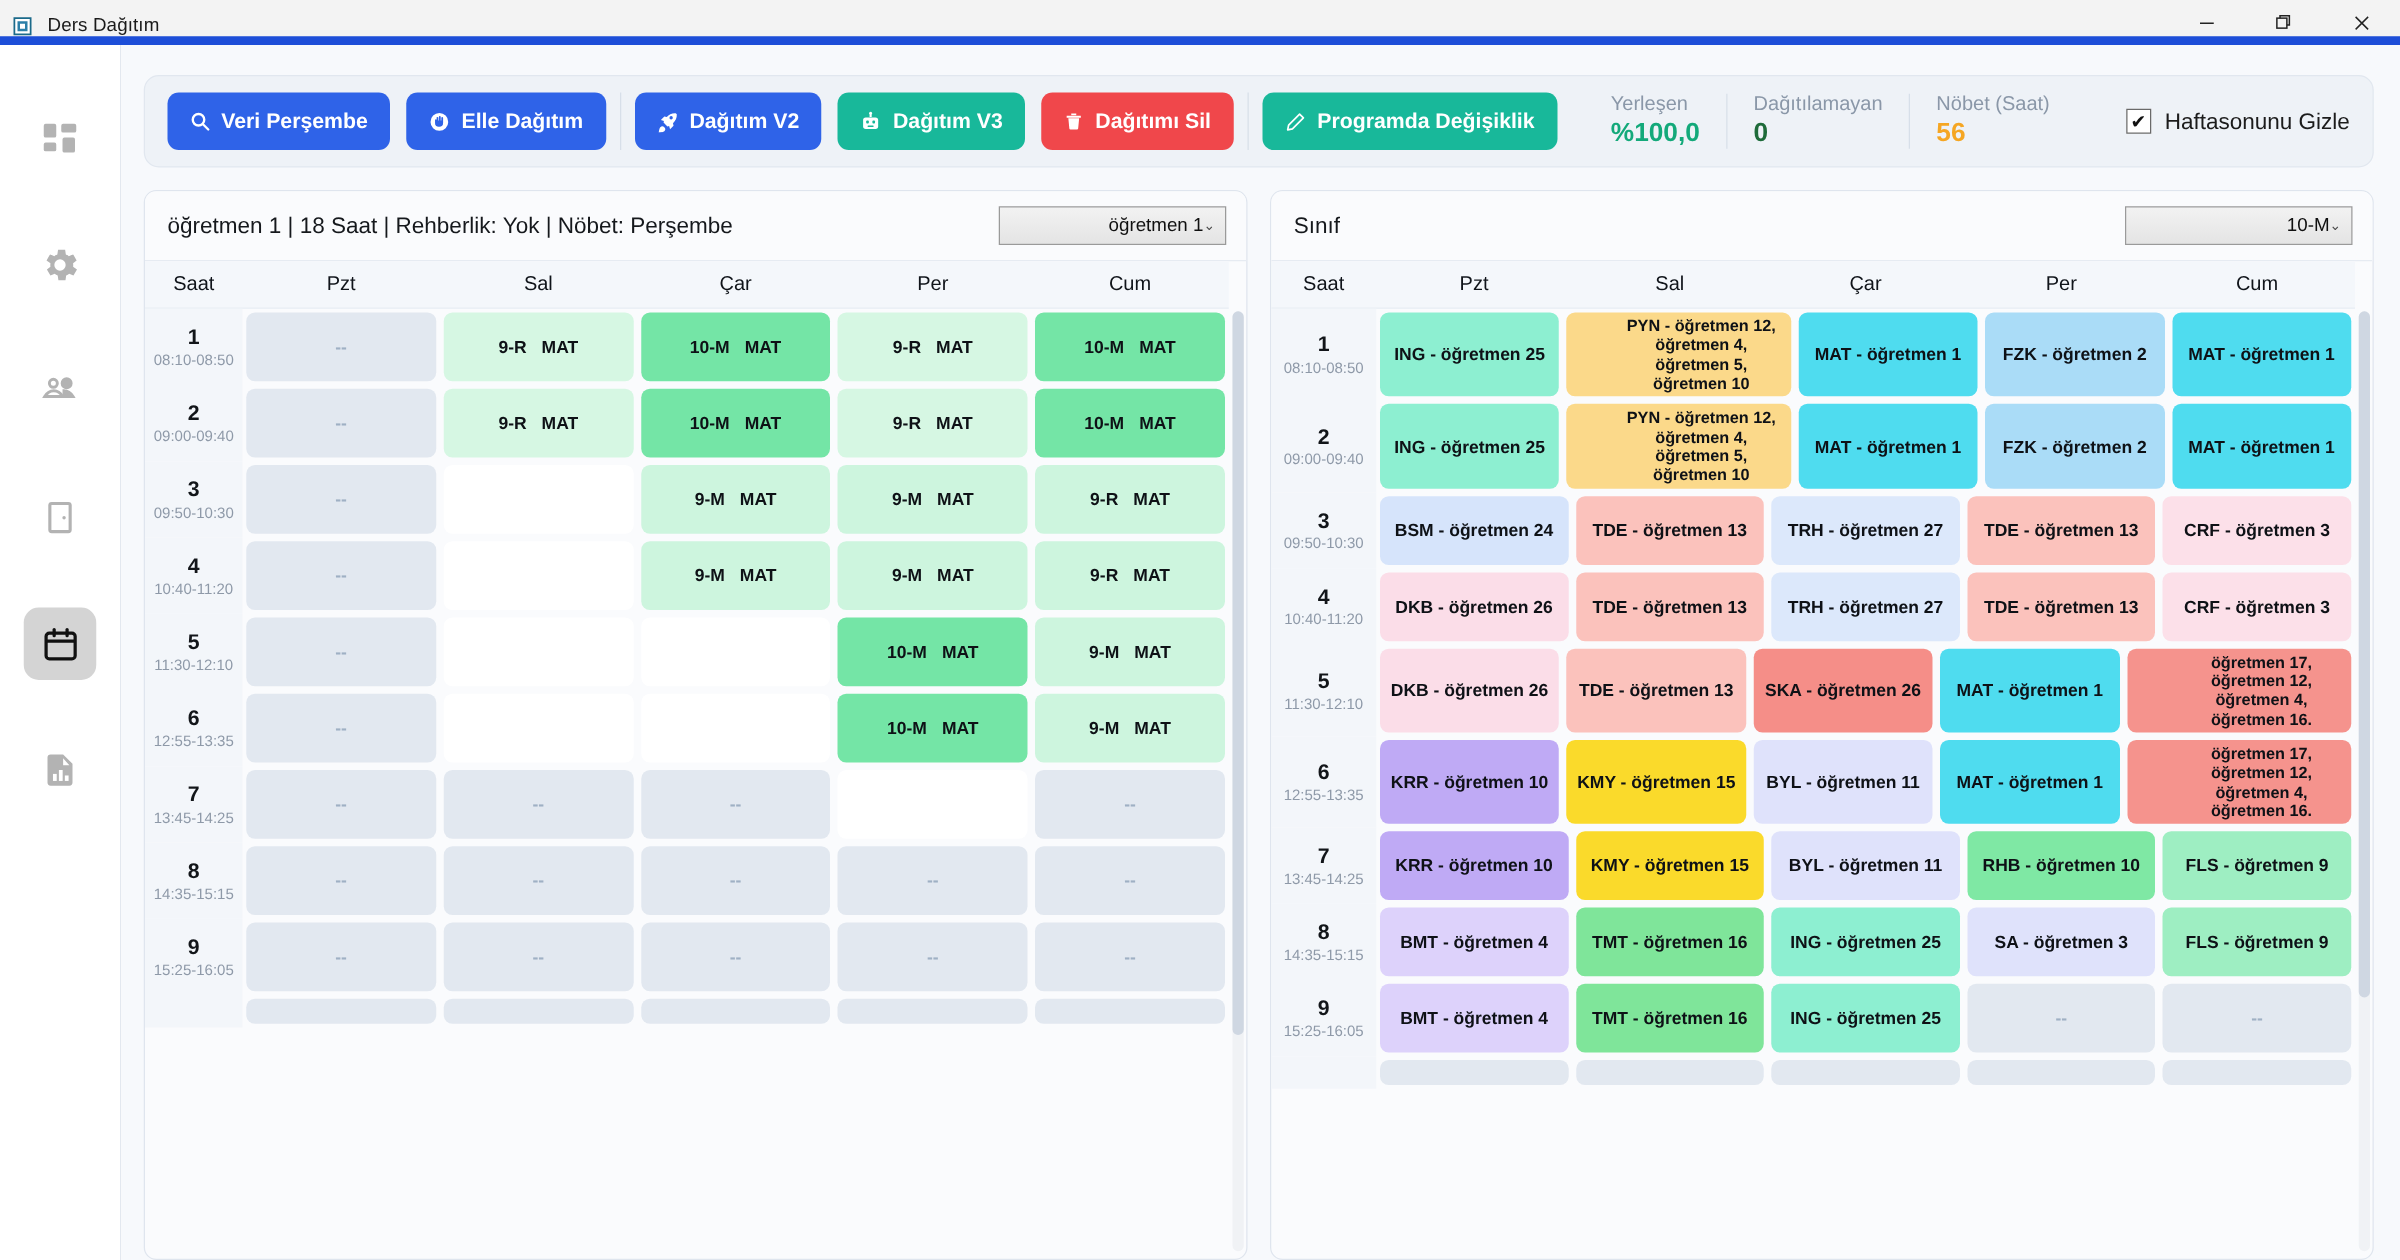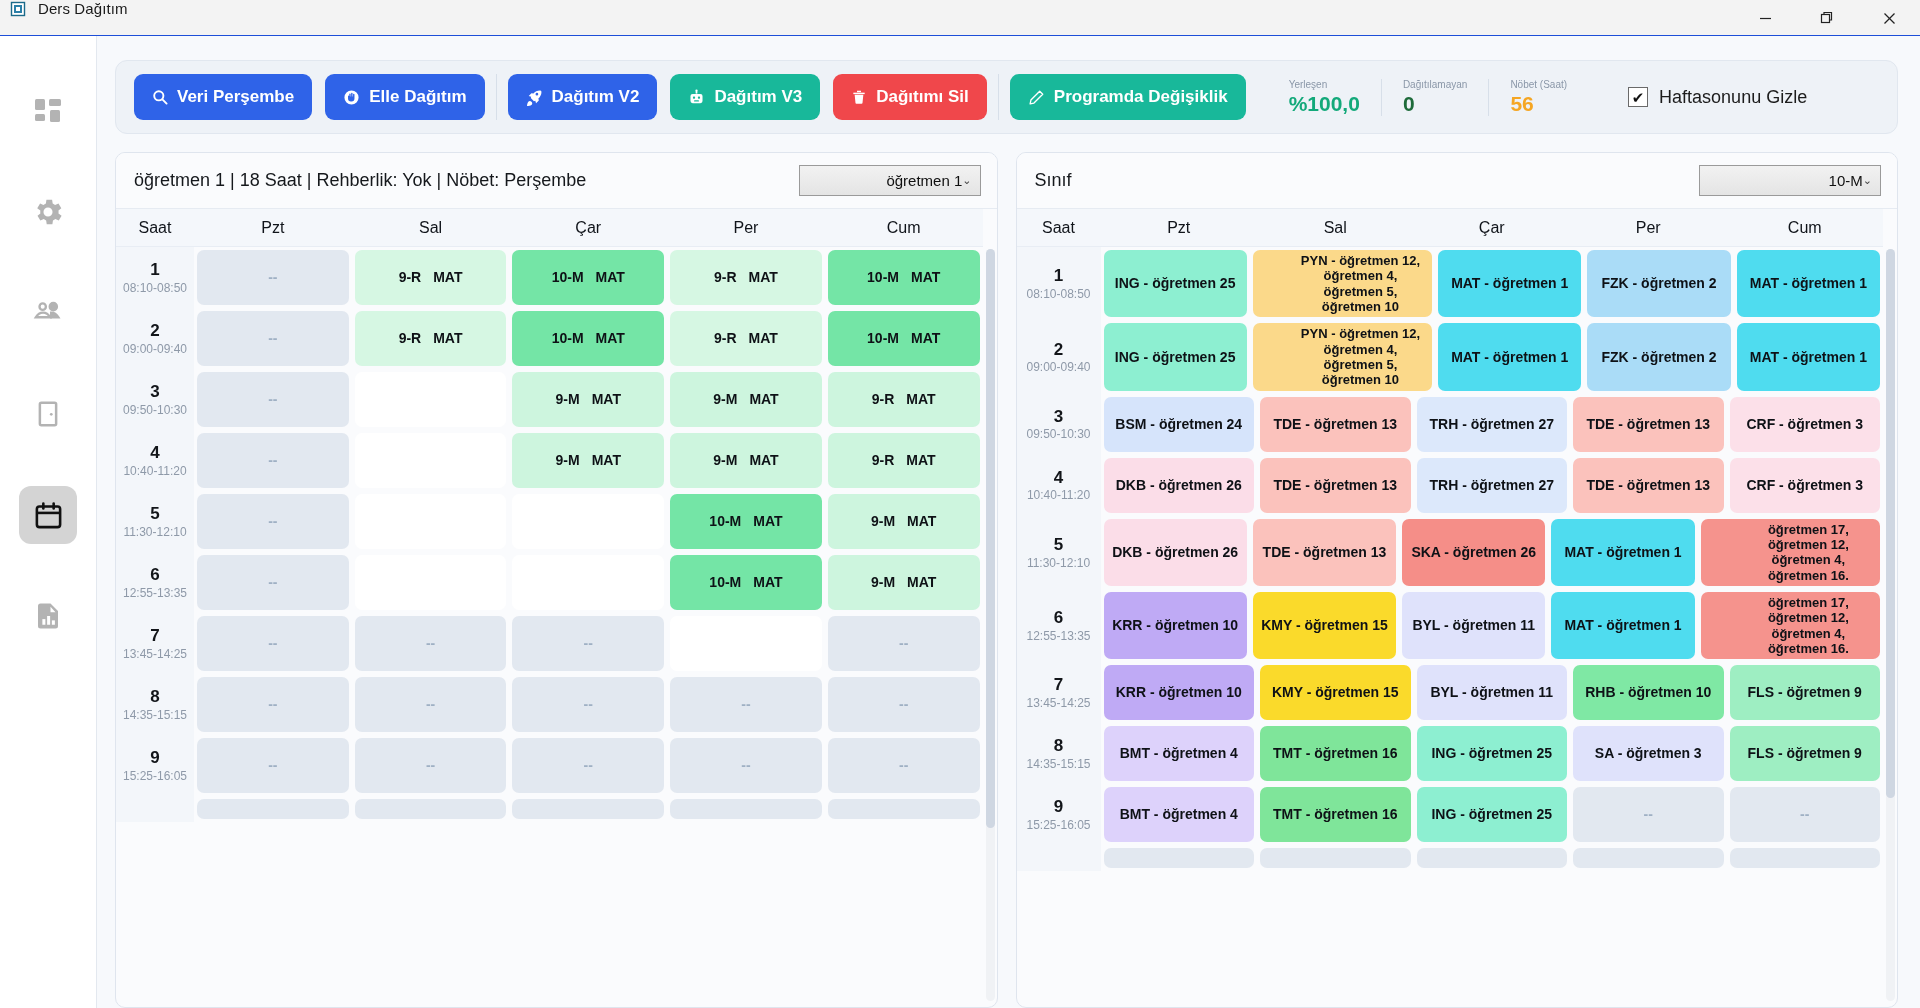--- a/index.html
+++ b/index.html
@@ -7,22 +7,22 @@
     width: 1920px; height: 1008px;
     font-family: "Liberation Sans", sans-serif;
     background: #ffffff;
     overflow: hidden;
   }
 
   
   .titlebar {
     height: 36px; width: 100%;
     background: #f3f3f3;
-    display: flex; align-items: flex-start;
-    border-bottom: 1px solid #1d4ed8;
+    display: flex; align-items: flex-end;
+    border-bottom: 7px solid #1d4ed8;
     position: relative;
   }
   .app-icon {
     width: 17px; height: 17px; margin-left: 9px; margin-right: 12px;
     display: flex; align-items: center; justify-content: center;
   }
   .title-text { font-size: 15px; color: #1a1a1a; letter-spacing: .1px; }
   .win-controls { position: absolute; right: 0; top: 0; height: 36px; display: flex; }
   .win-btn {
     width: 62px; height: 36px; display: flex; align-items: center; justify-content: center;
@@ -77,21 +77,21 @@
   .btn .bico { font-size: 16px; line-height: 1; display:inline-flex; }
   .btn.blue { background: #2f63e8; }
   .btn.teal { background: #18b89a; }
   .btn.red  { background: #f0474b; }
   .sep { width: 1px; height: 46px; background: #d7dfe9; margin: 0 11px; }
   .gapsm { width: 13px; }
 
   .stats { display: flex; align-items: center; margin-left: 22px; }
   .stat { padding: 0 21px; text-align: left; }
   .stat + .stat { border-left: 1px solid #d7dfe9; }
-  .stat-label { font-size: 10px; color: #8a97a8; margin-bottom: 2px; white-space: nowrap; }
+  .stat-label { font-size: 16px; color: #8a97a8; margin-bottom: 2px; white-space: nowrap; }
   .stat-value { font-size: 21px; font-weight: bold; }
   .stat-value.green  { color: #13a97a; }
   .stat-value.dark   { color: #1e6b3a; }
   .stat-value.orange { color: #f5a623; }
 
   .cbwrap { display: flex; align-items: center; gap: 11px; margin-left: 40px; }
   .cbox {
     width: 20px; height: 20px; border: 1px solid #6a6a6a; background: #fff;
     display: flex; align-items: center; justify-content: center;
     font-size: 15px; color: #111; line-height: 1;

